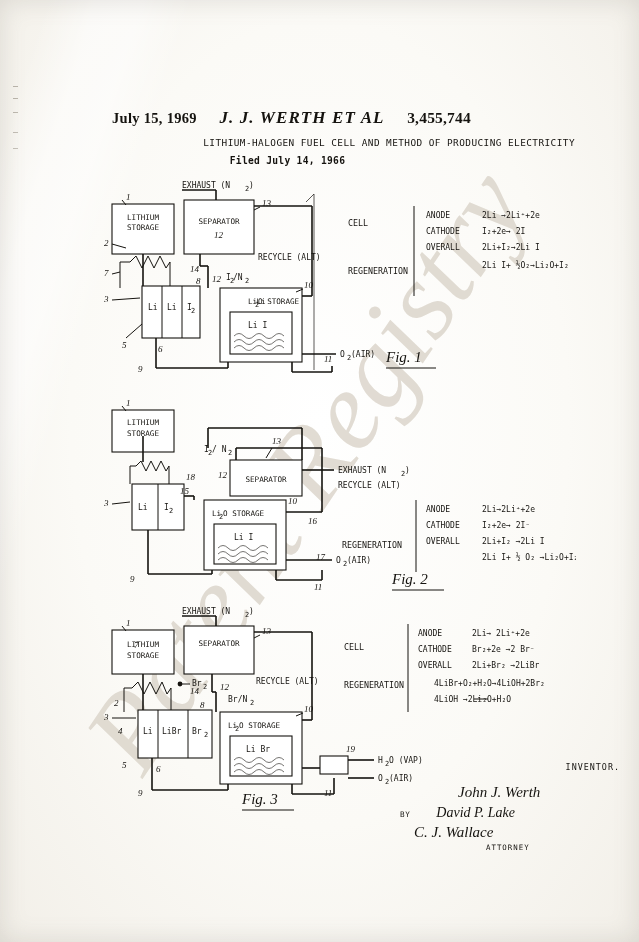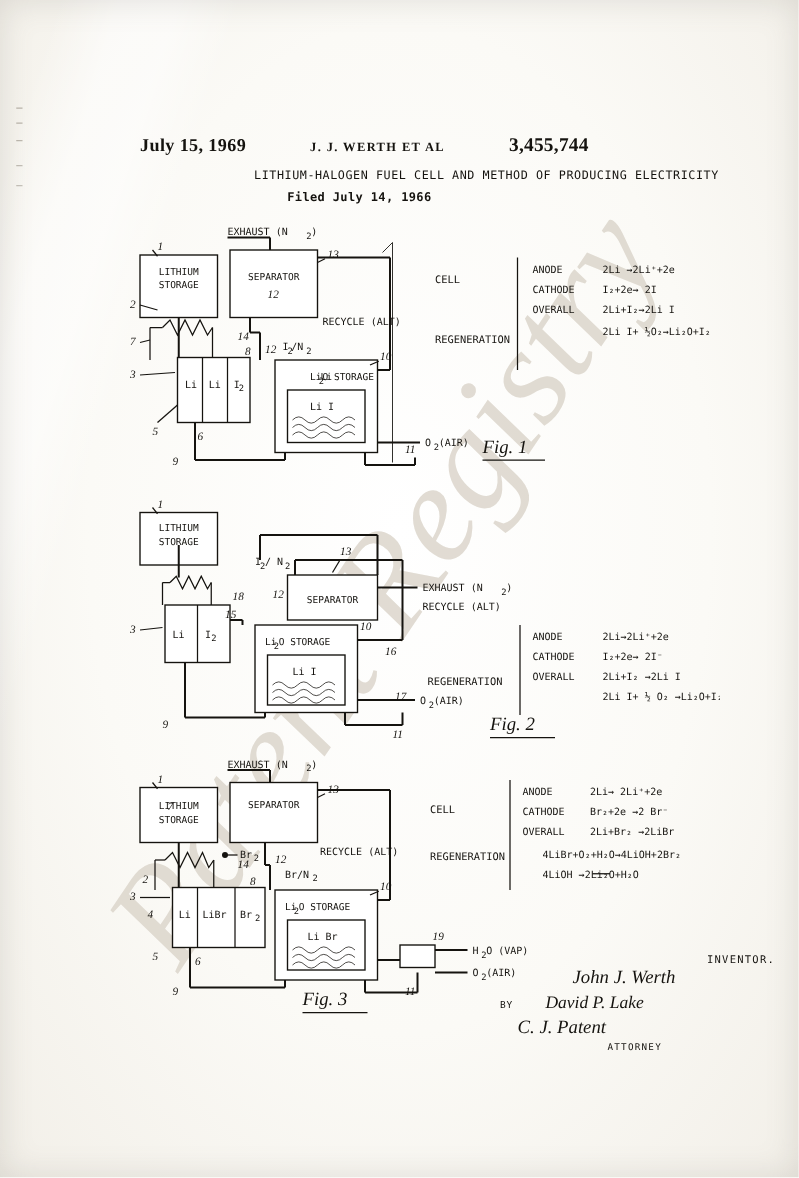--- a/index.html
+++ b/index.html
@@ -18,21 +18,21 @@
   #watermark{position:absolute;left:-40px;top:40px;width:720px;height:880px;pointer-events:none;}
   #watermark svg{width:100%;height:100%;}
   #wm-band{position:absolute;left:60px;top:-40px;width:140px;height:1040px;
      background:linear-gradient(90deg,rgba(255,255,255,0) 0%,rgba(255,255,255,.55) 35%,rgba(255,255,255,.55) 65%,rgba(255,255,255,0) 100%);
      transform:rotate(18deg);transform-origin:top left;}
 
   
   #header{position:absolute;left:0;top:108px;width:575px;}
   .hdr-row{display:flex;align-items:baseline;justify-content:space-between;padding:0 104px 0 112px;}
   #hdr-date{font-family:"Liberation Serif",serif;font-weight:bold;font-size:14.5px;letter-spacing:.3px;}
-  #hdr-inventors{font-family:"Liberation Serif",serif;font-weight:bold;font-size:10px;letter-spacing:1.1px;}
+  #hdr-inventors{font-family:"Liberation Serif",serif;font-weight:bold;font-size:17px;letter-spacing:1.1px;font-style:italic;}
   #hdr-patno{font-family:"Liberation Serif",serif;font-weight:bold;font-size:15.5px;letter-spacing:.2px;}
   #hdr-title{margin-top:9px;text-align:right;font-family:"DejaVu Sans Mono",monospace;font-size:9.4px;letter-spacing:.45px;}
   #hdr-filed{margin-top:7px;text-align:center;font-family:"DejaVu Sans Mono",monospace;font-weight:bold;font-size:9.6px;letter-spacing:.3px;}
 
   
   .fig{position:absolute;}
   .fig svg{display:block;}
   .lbl{font-family:"DejaVu Sans Mono",monospace;font-size:8px;fill:#15130f;}
   .lbl-s{font-family:"DejaVu Sans Mono",monospace;font-size:7px;fill:#15130f;}
   .lbl-n{font-family:"Liberation Serif",serif;font-style:italic;font-size:9px;fill:#15130f;}
@@ -43,21 +43,21 @@
   .ln{stroke:#15130f;stroke-width:1;fill:none;}
   .ln2{stroke:#15130f;stroke-width:1.6;fill:none;}
   .lnt{stroke:#15130f;stroke-width:.7;fill:none;}
   .bx{stroke:#15130f;stroke-width:1.1;fill:#ffffff;}
   .liq{stroke:#15130f;stroke-width:.6;fill:none;}
 
   
   #sig{position:absolute;left:400px;top:762px;width:220px;text-align:left;}
   #sig .inv-label{font-family:"DejaVu Sans Mono",monospace;font-size:8.4px;letter-spacing:1px;text-align:right;padding-left:40px;}
   .script{font-family:"Liberation Serif",serif;font-style:italic;}
-  #sig .n1{font-size:15px;padding-left:58px;margin-top:2px;}
+  #sig .n1{font-size:15px;padding-left:58px;margin-top:12px;}
   #sig .n2row{display:flex;align-items:baseline;margin-top:4px;}
   #sig .by{font-family:"DejaVu Sans Mono",monospace;font-size:7.6px;letter-spacing:.6px;padding-right:26px;}
   #sig .n2{font-size:14px;text-align:right;}
   #sig .n3{font-size:15px;padding-left:14px;margin-top:3px;}
   #sig .atty{font-family:"DejaVu Sans Mono",monospace;font-size:7.4px;letter-spacing:1px;padding-left:86px;margin-top:2px;}
 </style>
 </head>
 <body>
 
 <div id="page">
@@ -405,18 +405,18 @@
     </svg>
   </div>
 
   <div id="sig">
     <div class="inv-label">INVENTOR.</div>
     <div class="script n1">John J. Werth</div>
     <div class="n2row">
       <div class="by">BY</div>
       <div class="script n2">David P. Lake</div>
     </div>
-    <div class="script n3">C. J. Patent</div>
+    <div class="script n3">C. J. Wallace</div>
     <div class="atty">ATTORNEY</div>
   </div>
 
   <div id="scan-edge"></div>
 </div>
 
 </body></html>

